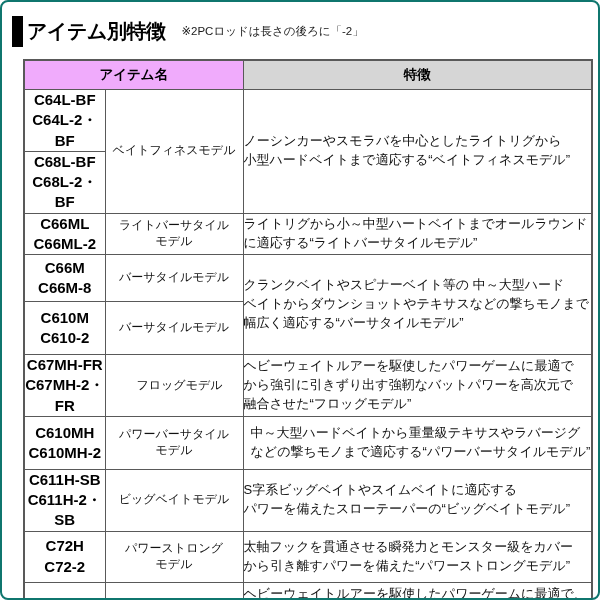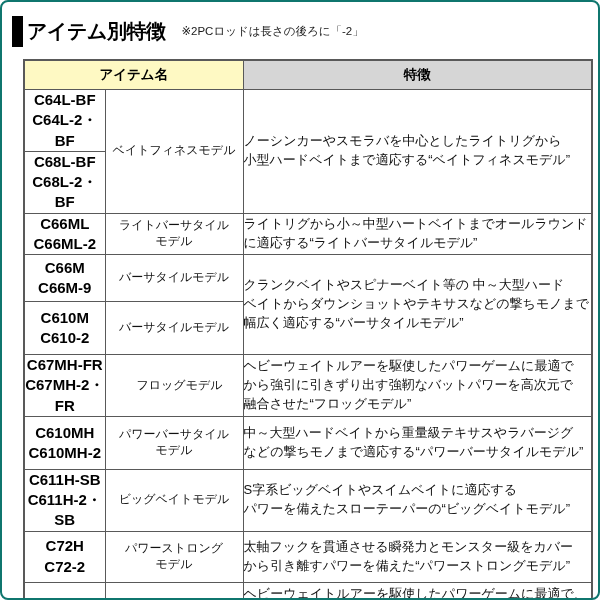--- a/index.html
+++ b/index.html
@@ -109,21 +109,21 @@
 
   <div class="tbl-wrap">
     <table class="spec" style="border-color: rgb(89, 89, 89);">
       <colgroup>
         <col class="c-item">
           <col class="c-model">
           <col class="c-feat">
       </colgroup>
       <thead>
         <tr>
-          <th colspan="2" style="background: #fef9c3; border-color: rgb(89, 89, 89);">アイテム名</th>
+          <th colspan="2" style="background: #f0abfc; border-color: rgb(89, 89, 89);">アイテム名</th>
           <th style="background: rgb(214, 214, 214); border-color: rgb(89, 89, 89);">特徴</th>
         </tr>
       </thead>
       <tbody>
 
         <tr class="h52">
           <td class="code" style="border-color: rgb(89, 89, 89);">C64L-BF
 C64L-2・BF</td>
           <td class="model" rowspan="2" style="border-color: rgb(89, 89, 89);">ベイトフィネスモデル</td>
           <td class="feat" rowspan="2" style="border-color: rgb(89, 89, 89);">ノーシンカーやスモラバを中心としたライトリグから
@@ -138,21 +138,21 @@
           <td class="code" style="border-color: rgb(89, 89, 89);">C66ML
 C66ML-2</td>
           <td class="model" style="border-color: rgb(89, 89, 89);">ライトバーサタイル
 モデル</td>
           <td class="feat" style="border-color: rgb(89, 89, 89);">ライトリグから小～中型ハートベイトまでオールラウンド
 に適応する“ライトバーサタイルモデル”</td>
         </tr>
 
         <tr class="h46">
           <td class="code" style="border-color: rgb(89, 89, 89);">C66M
-C66M-9</td>
+C66M-8</td>
           <td class="model" style="border-color: rgb(89, 89, 89);">バーサタイルモデル</td>
           <td class="feat" rowspan="2" style="border-color: rgb(89, 89, 89);">クランクベイトやスピナーベイト等の 中～大型ハード
 ベイトからダウンショットやテキサスなどの撃ちモノまで
 幅広く適応する“バーサタイルモデル”</td>
         </tr>
         <tr class="h52">
           <td class="code" style="border-color: rgb(89, 89, 89); margin-top: 28px;">C610M
 C610-2</td>
           <td class="model" style="border-color: rgb(89, 89, 89);">バーサタイルモデル</td>
         </tr>
@@ -164,21 +164,21 @@
           <td class="feat" style="border-color: rgb(89, 89, 89);">ヘビーウェイトルアーを駆使したパワーゲームに最適で
 から強引に引きずり出す強靭なバットパワーを高次元で
 融合させた“フロッグモデル”</td>
         </tr>
 
         <tr class="h52">
           <td class="code" style="border-color: rgb(89, 89, 89);">C610MH
 C610MH-2</td>
           <td class="model" style="border-color: rgb(89, 89, 89);">パワーバーサタイル
 モデル</td>
-          <td class="feat" style="border-color: rgb(89, 89, 89);">中～大型ハードベイトから重量級テキサスやラバージグ
+          <td class="feat" style="border-color: rgb(89, 89, 89); padding-left: 7px;">中～大型ハードベイトから重量級テキサスやラバージグ
 などの撃ちモノまで適応する“パワーバーサタイルモデル”</td>
         </tr>
 
         <tr class="h46">
           <td class="code" style="border-color: rgb(89, 89, 89);">C611H-SB
 C611H-2・SB</td>
           <td class="model" style="border-color: rgb(89, 89, 89);">ビッグベイトモデル</td>
           <td class="feat" style="border-color: rgb(89, 89, 89);">S字系ビッグベイトやスイムベイトに適応する
 パワーを備えたスローテーパーの“ビッグベイトモデル”</td>
         </tr>

